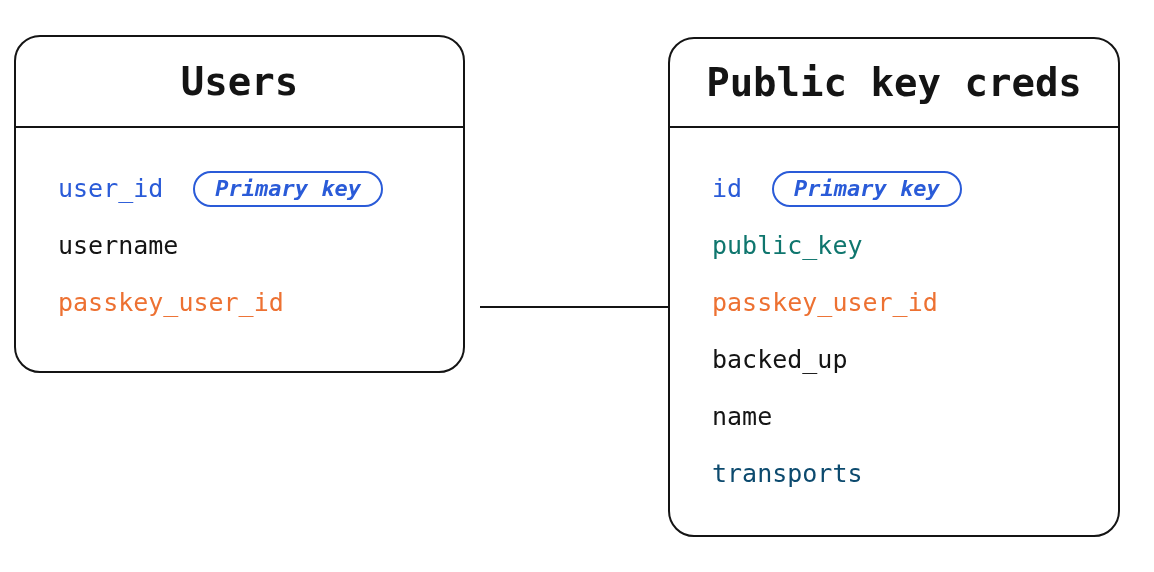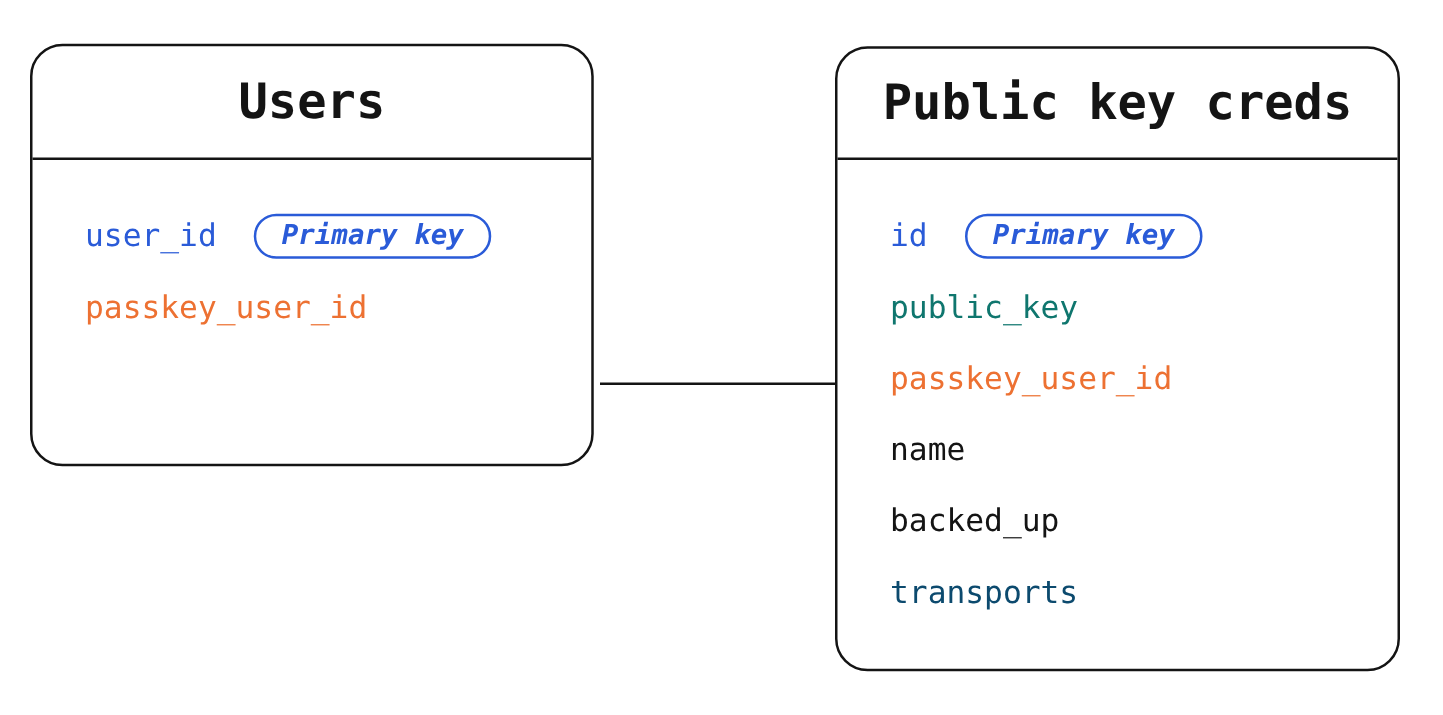--- a/index.html
+++ b/index.html
@@ -13,21 +13,21 @@
     width: 1154px; height: 572px;
     background: var(--background, #ffffff);
     overflow: hidden;
   }
   .card {
     position: absolute;
     background: #ffffff;
     border: 2px solid var(--ink, #141414);
     border-radius: 26px;
   }
-  .card-users { left: 24px; top: 35px; width: 451px; height: 338px; }
+  .card-users { left: 14px; top: 35px; width: 451px; height: 338px; }
   .card-creds { left: 668px; top: 37px; width: 452px; height: 500px; }
   .card-header {
     height: 91px;
     border-bottom: 2px solid var(--ink, #141414);
     display: flex; align-items: center; justify-content: center;
   }
   .card-creds .card-header { height: 89px; }
   .card-title {
     font-size: 39px;
     font-weight: bold;
@@ -63,20 +63,23 @@
   <section class="card card-users">
     <header class="card-header">
       <h2 class="card-title">Users</h2>
     </header>
     <div class="card-body">
       <div class="field">
         <span class="field-name" style="color: rgb(42, 91, 216);">user_id</span>
         <span class="badge">Primary key</span>
       </div>
       <div class="field">
+        <span class="field-name" style="color: rgb(20, 20, 20);">username</span>
+      </div>
+      <div class="field">
         <span class="field-name" style="color: rgb(237, 113, 50);">passkey_user_id</span>
       </div>
     </div>
   </section>
 
   <div class="connector"></div>
 
   <section class="card card-creds">
     <header class="card-header">
       <h2 class="card-title">Public key creds</h2>
@@ -86,24 +89,24 @@
         <span class="field-name" style="color: rgb(42, 91, 216);">id</span>
         <span class="badge">Primary key</span>
       </div>
       <div class="field">
         <span class="field-name" style="color: #0f766e; text-align: center;">public_key</span>
       </div>
       <div class="field">
         <span class="field-name" style="color: rgb(237, 113, 50);">passkey_user_id</span>
       </div>
       <div class="field">
-        <span class="field-name" style="color: rgb(20, 20, 20);">name</span>
+        <span class="field-name" style="color: rgb(20, 20, 20);">backed_up</span>
       </div>
       <div class="field">
-        <span class="field-name" style="color: rgb(20, 20, 20);">backed_up</span>
+        <span class="field-name" style="color: rgb(20, 20, 20);">name</span>
       </div>
       <div class="field">
         <span class="field-name" style="color: #0c4a6e;">transports</span>
       </div>
     </div>
   </section>
 
 </div>
 
 </body></html>

